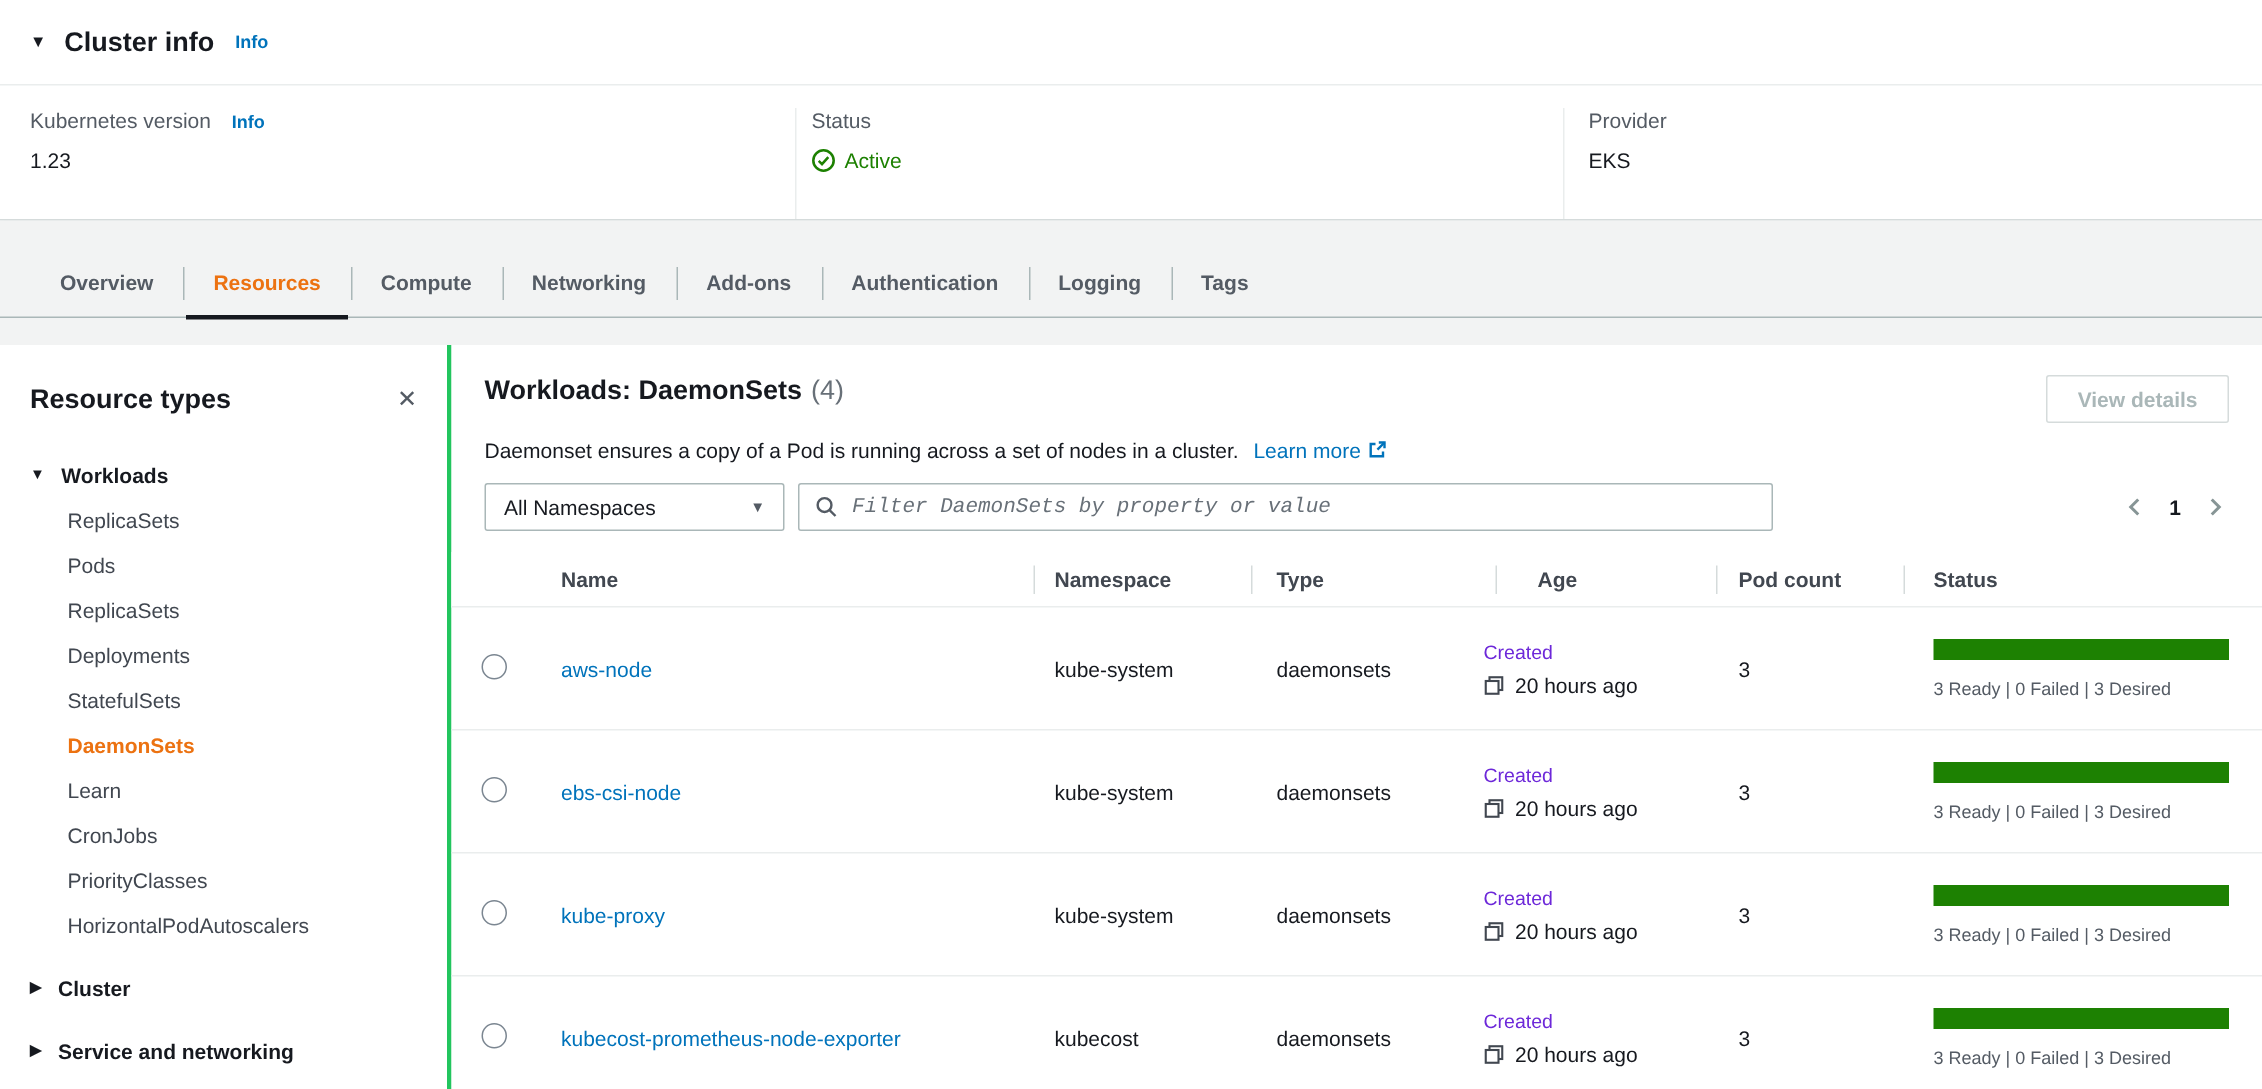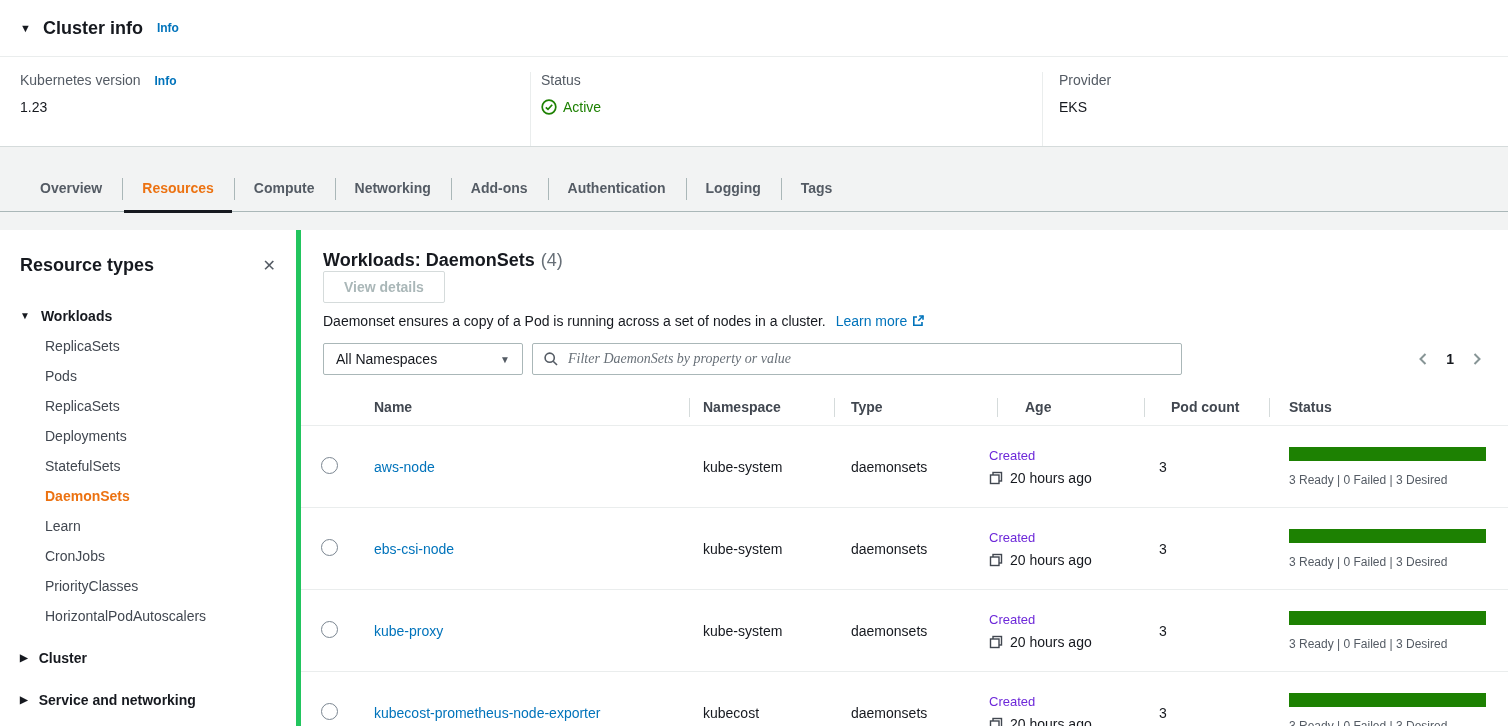--- a/index.html
+++ b/index.html
@@ -33,61 +33,61 @@
   
   .tabs-strip { height:83px; background:#f2f3f3; }
   .tabs-bar { display:flex; margin-top:20px; padding-left:20px; border-bottom:1px solid #aab7b8; }
   .tab { position:relative; padding:13px 20px 15px; font-weight:bold; color:#545b64; cursor:pointer; white-space:nowrap; }
   .tab + .tab::before { content:""; position:absolute; left:0; top:11px; width:1px; height:22px; background:#aab7b8; }
   .tab.active { color:#ec7211; }
   .tab.active::after { content:""; position:absolute; left:2px; right:2px; bottom:-2px; height:3px; background:#16191f; }
 
   
   .content { flex:1; display:flex; min-height:0; }
-  .sidebar { width:301px; background:#fff; border-right:5px solid #22c55e; padding:24px 14px 0 20px; }
+  .sidebar { width:301px; background:#fff; border-right:3px solid #22c55e; padding:24px 14px 0 20px; }
   .sidebar-head { display:flex; align-items:center; justify-content:space-between; }
   .sidebar-title { font-size:18px; font-weight:bold; }
   .close-btn { border:none; background:none; font-size:16px; color:#545b64; cursor:pointer; padding:2px 6px; }
   .tree { margin-top:24px; }
   .tree-group { display:flex; align-items:center; gap:11px; font-weight:bold; height:30px; cursor:pointer; }
   .tree-group .caret { font-size:10px; }
   .tree-items { margin-left:25px; }
   .tree-item { height:30px; line-height:30px; color:#414750; cursor:pointer; }
   .tree-item.selected { color:#ec7211; font-weight:bold; }
   .tree-group.collapsed { margin-top:12px; }
 
   .main { flex:1; background:#fff; padding-top:20px; min-width:0; }
-  .main-head { display:flex; align-items:flex-start; justify-content:space-between; padding:0 22px;flex-direction:column; }
+  .main-head { display:flex; align-items:flex-start; justify-content:space-between; padding:0 22px; }
   .main-title { font-size:18px; font-weight:bold; }
   .main-count { font-size:18px; font-weight:normal; color:#687078; margin-left:6px; }
   .btn-secondary { background:#fff; border:1px solid #d5dbdb; border-radius:2px; color:#aab7b8; font-weight:bold; font-size:14px; padding:7px 20px; cursor:default; font-family:inherit; }
   .description { margin-top:10px; padding:0 22px; color:#16191f; }
   .learn-more { color:#0073bb; text-decoration:none; margin-left:6px; cursor:pointer; }
   .ext-icon { vertical-align:-2px; margin-left:4px; }
 
   .filter-row { display:flex; align-items:center; margin-top:14px; padding:0 22px; }
   .ns-select { width:200px; height:32px; border:1px solid #aab7b8; border-radius:2px; background:#fff; display:flex; align-items:center; justify-content:space-between; padding:0 12px; cursor:pointer; }
   .ns-select .dd-caret { font-size:10px; color:#545b64; }
   .search-box { flex:0 1 650px; height:32px; border:1px solid #aab7b8; border-radius:2px; background:#fff; display:flex; align-items:center; margin-left:9px; padding:0 10px; gap:7px; }
-  .search-box input { border:none; outline:none; flex:1; font-size:14px; font-family:Liberation Serif, serif; color:#16191f; background:transparent; }
+  .search-box input { border:none; outline:none; flex:1; font-size:14px; font-family:Liberation Mono, monospace; color:#16191f; background:transparent; }
   .search-box input::placeholder { font-style:italic; color:#687078; }
   .pagination { margin-left:auto; display:flex; align-items:center; gap:14px; }
   .page-btn { background:none; border:none; padding:2px; cursor:pointer; line-height:0; }
   .page-num { font-weight:bold; color:#16191f; cursor:pointer; }
 
   
   .table { margin-top:14px; width:100%; }
   .tr { display:grid; grid-template-columns:63px 325px 145px 135px 175px 125px 1fr; align-items:center; }
   .thead { height:37px; border-bottom:1px solid #eaeded; background:#fff; }
   .th { font-weight:bold; color:#414750; position:relative; height:100%; display:flex; align-items:center; }
   .th.c-name { padding-left:10px; }
   .th.c-ns { padding-left:14px; }
   .th.c-type { padding-left:17px; }
   .th.c-age { padding-left:28px;margin-left:28px; }
-  .th.c-pods { padding-left:27px; }
+  .th.c-pods { padding-left:15px; }
   .th.c-status { padding-left:20px; }
   .th.sep::before { content:""; position:absolute; left:0; top:9px; width:1px; height:19px; background:#d5dbdb; }
   .row { height:82px; border-bottom:1px solid #eaeded; }
   .cell { min-width:0; }
   .radio-cell { padding-left:20px; }
   .radio { display:inline-block; width:17px; height:17px; border:1px solid #7b8691; border-radius:50%; background:#fff; cursor:pointer; }
   .name-cell { padding-left:10px; }
   .name-link { color:#0073bb; text-decoration:none; cursor:pointer; }
   .ns-cell { padding-left:14px; }
   .type-cell { padding-left:17px; }

